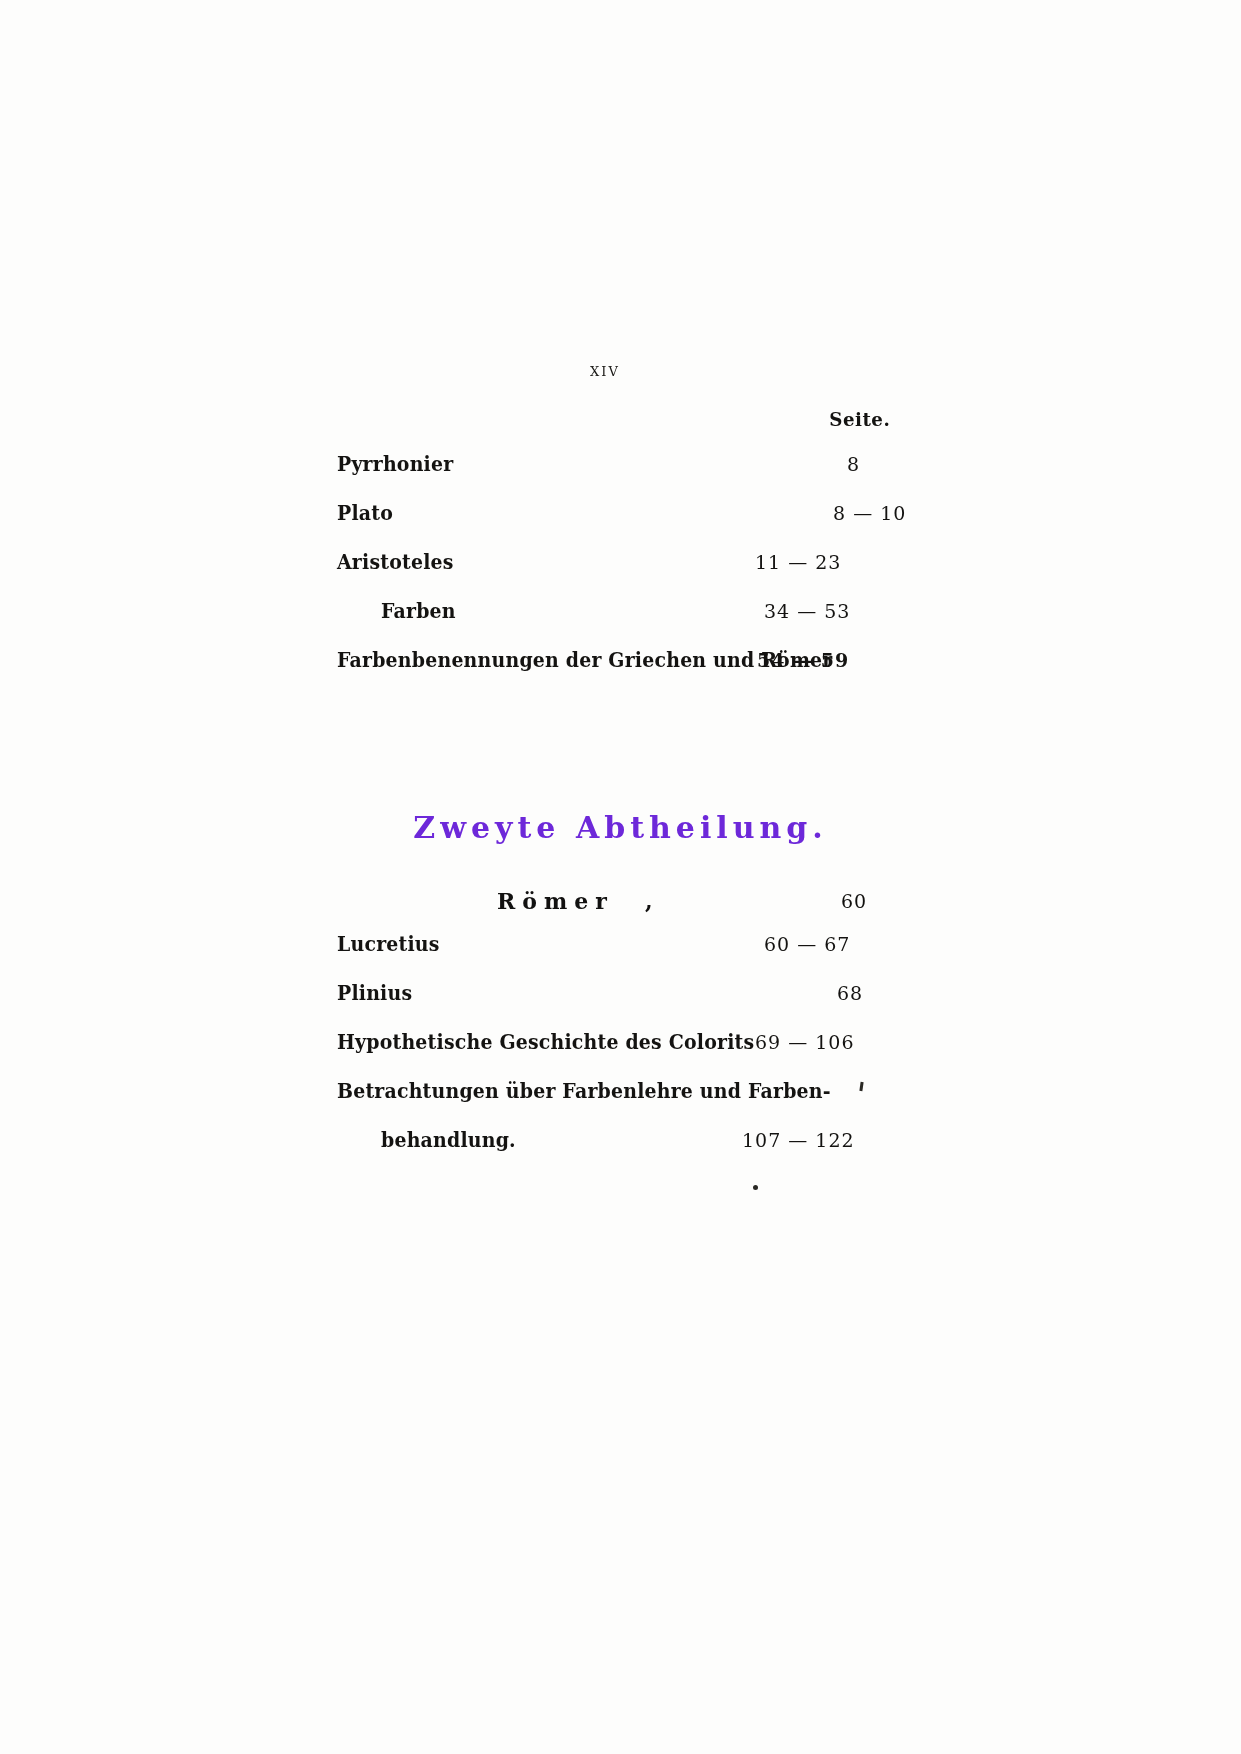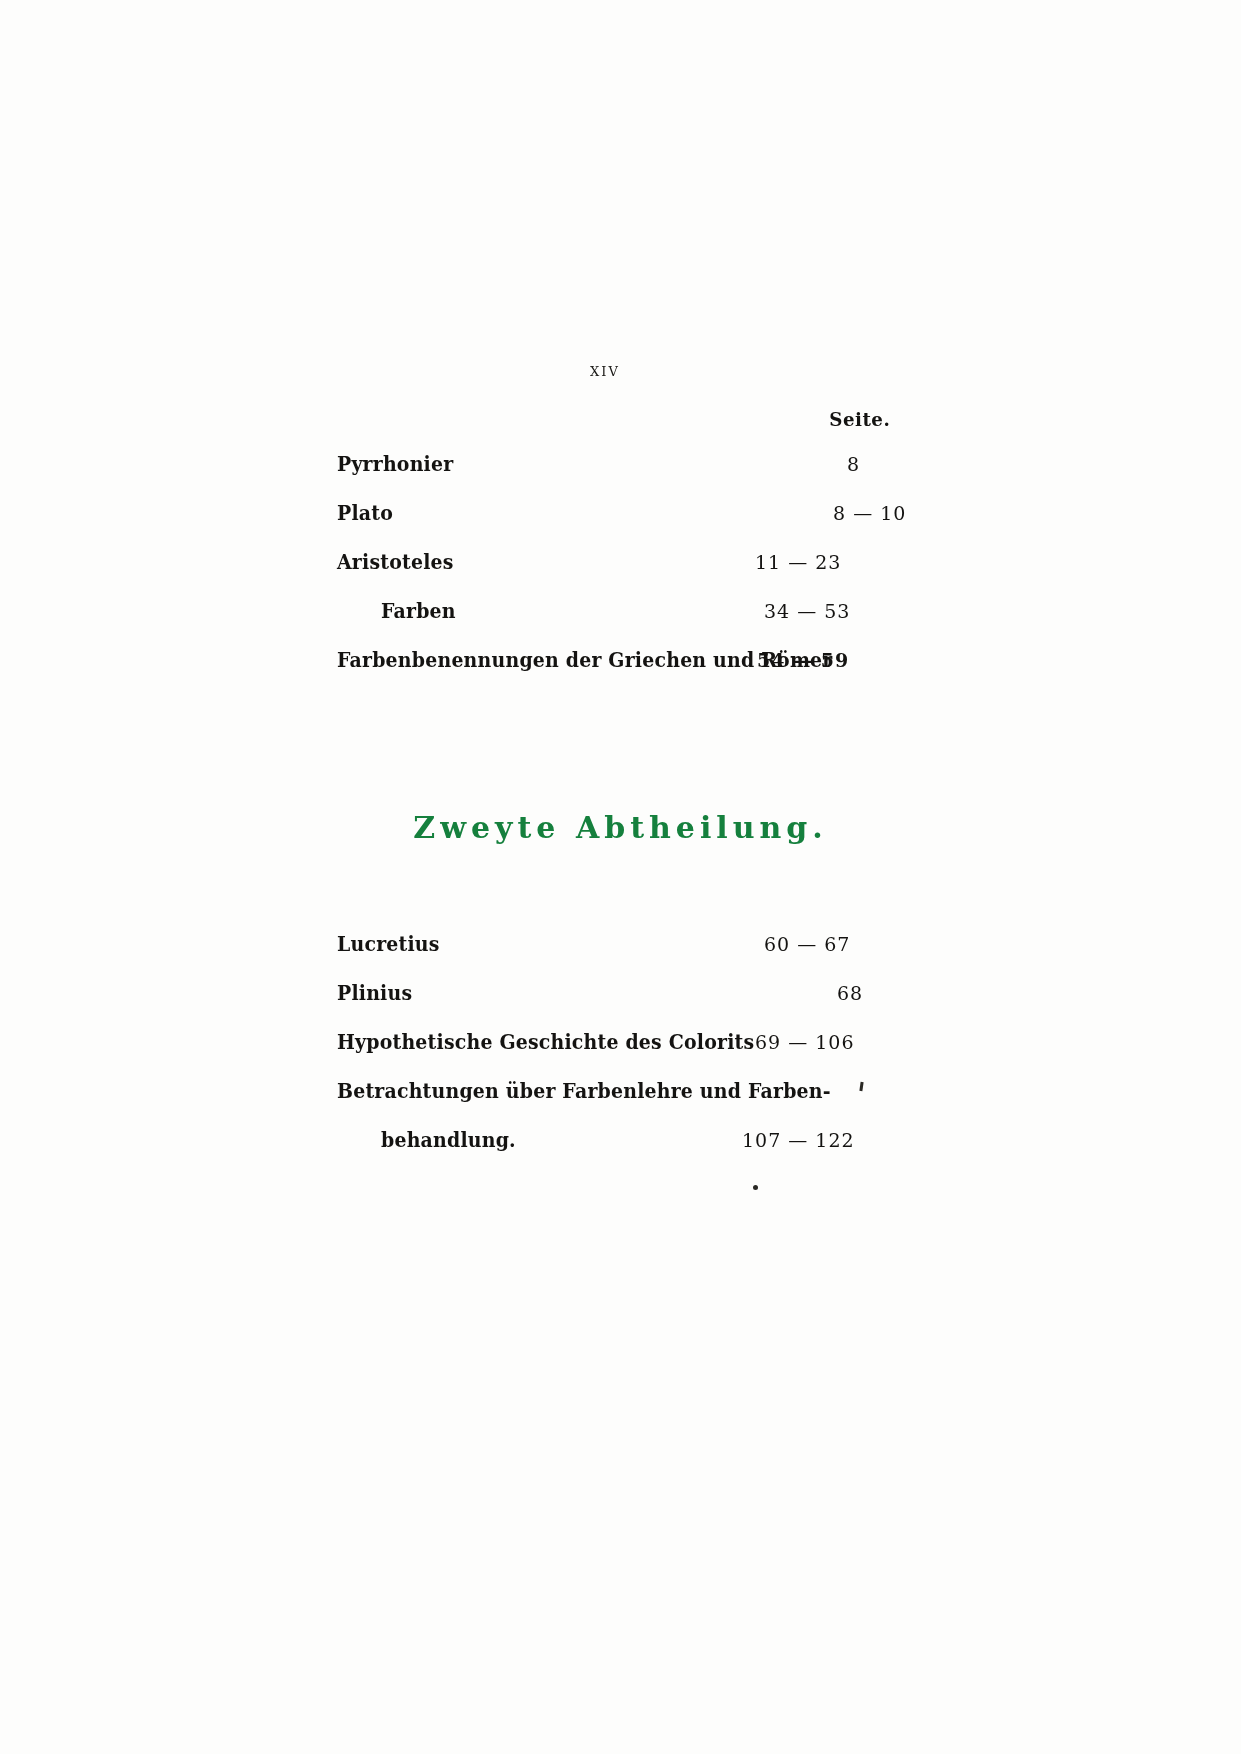--- a/index.html
+++ b/index.html
@@ -100,21 +100,21 @@
 
   .section-title {
     position: absolute;
     left: 0;
     width: 1241px;
     text-align: center;
     top: 810px;
     font-size: 30px;
     font-weight: 700;
     letter-spacing: 5px;
-    color: #15803d;
+    color: #6d28d9;
     font-family: "DejaVu Serif", serif;
   }
 
   .roemer-row {
     position: absolute;
     left: 337px;
     top: 878px;
     width: 580px;
     height: 46px;
     line-height: 46px;
@@ -194,20 +194,25 @@
 
       <div class="entry">
         <span class="label">Farbenbenennungen der Griechen und Römer</span>
         <span class="pages p-r4">54 — 59</span>
       </div>
 
     </div>
 
     <div class="section-title">Zweyte Abtheilung.</div>
 
+    <div class="roemer-row">
+      <span class="label">Römer</span>
+      <span class="dot">,</span>
+      <span class="pages">60</span>
+    </div>
 
     <div class="toc-block" id="block-two">
 
       <div class="entry">
         <span class="label">Lucretius</span>
         <span class="pages p-r6067">60 — 67</span>
       </div>
 
       <div class="entry">
         <span class="label">Plinius</span>

